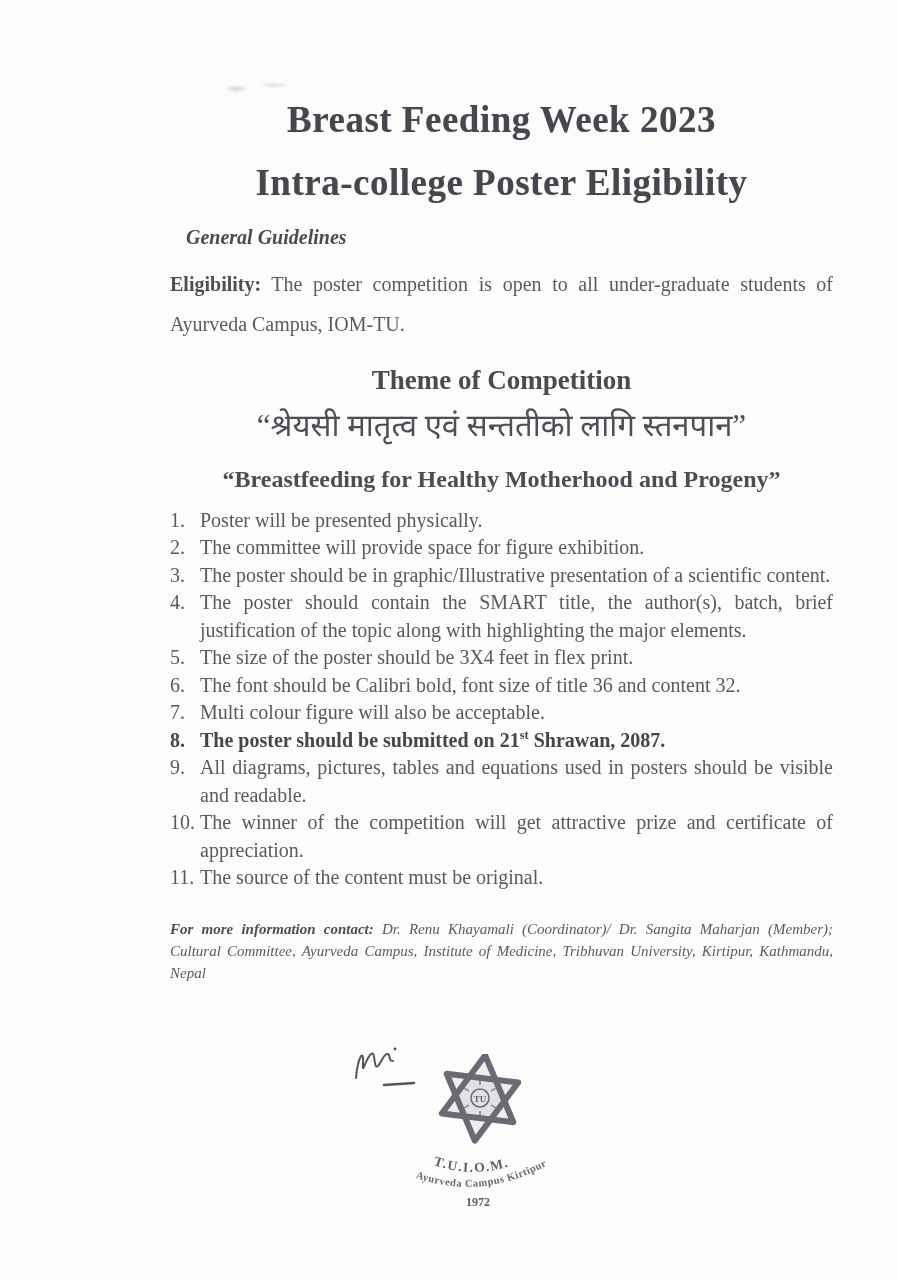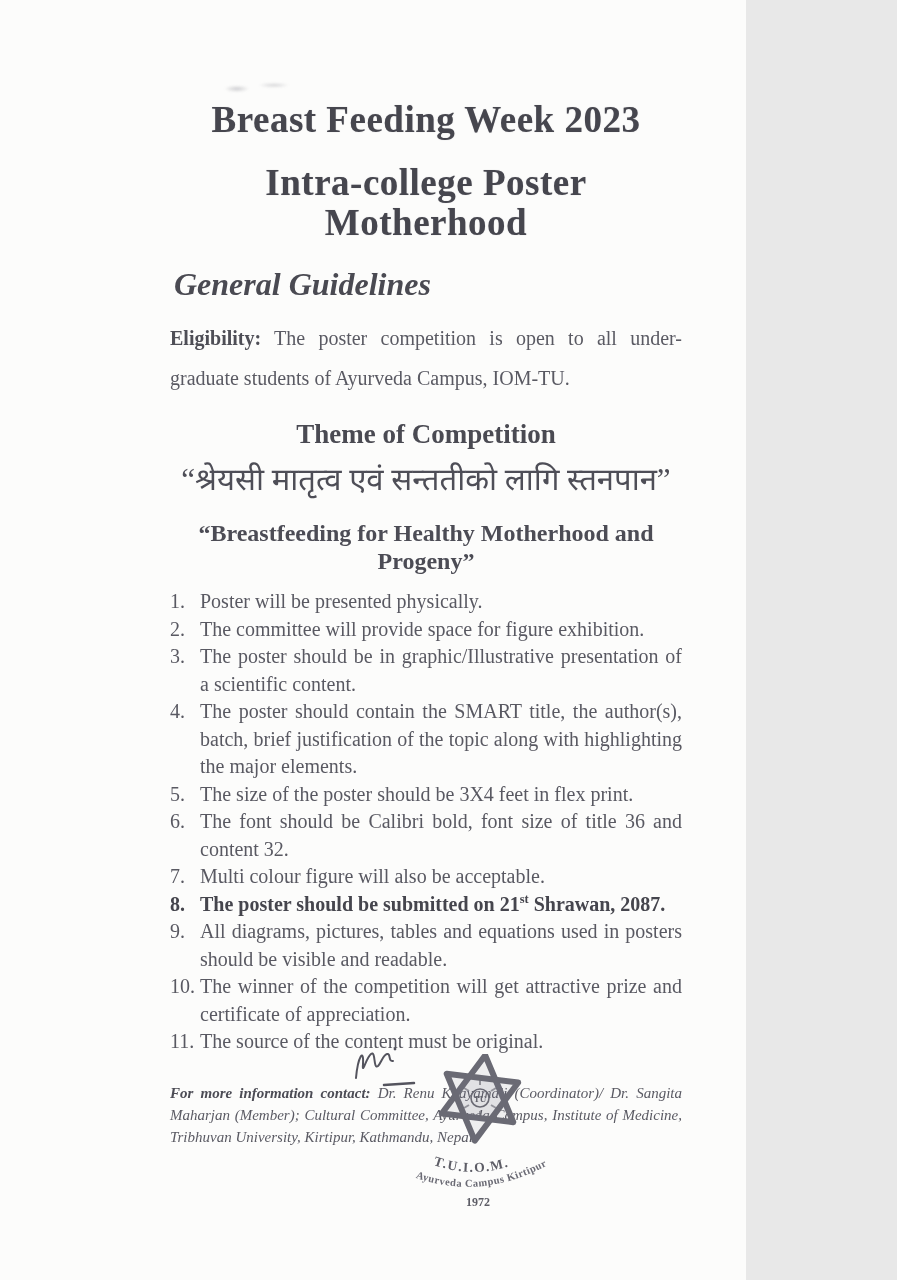--- a/index.html
+++ b/index.html
@@ -1,32 +1,32 @@
 <!DOCTYPE html>
 <html><head>
 <meta charset="utf-8">
 <style>
   html,body { margin:0; padding:0; background:#e8e8e8; }
   .page {
-    position:relative; width:746px; height:1280px;
+    position:relative; width:897px; height:1280px;
     background:#fcfcfb; overflow:hidden;
     font-family:"Liberation Serif", serif;
     color:#54545c;
     text-decoration:underline;
   }
   .content { position:absolute; left:170px; right:64px; top:0; }
 
   .t1 { margin:100px 0 0; font-size:37px; font-weight:bold; text-align:center;
         color:#46464e; letter-spacing:.5px; line-height:1.1;
         text-shadow:0 0 1px rgba(90,90,100,.35); }
   .t2 { margin:22px 0 0; font-size:37px; font-weight:bold; text-align:center;
         color:#46464e; letter-spacing:.5px; line-height:1.1;
         text-shadow:0 0 1px rgba(90,90,100,.35); }
 
-  .general { margin:23px 4px 0; font-size:32px; font-weight:bold; font-style:italic;
+  .general { margin:23px 16px 0; font-size:20px; font-weight:bold; font-style:italic;
              color:#4a4a52; line-height:1.1; }
 
   .eligibility { margin:16px 0 0; font-size:20px; line-height:40px;
                  text-align:justify; color:#5a5a63; }
   .eligibility .lbl { font-weight:bold; color:#4e4e56; }
 
   .theme-h { margin:22px 0 0; font-size:27px; font-weight:bold; text-align:center;
              color:#4a4a52; line-height:1.1; }
   .nepali  { margin:10px 0 0; font-size:31px; text-align:center; color:#4e4e57;
              font-family:"Liberation Serif","DejaVu Sans",serif; line-height:1.3; }
@@ -56,21 +56,21 @@
   .stamp     { position:absolute; left:392px; top:1054px; }
 </style>
 </head>
 <body>
 
 <div class="page">
   <div class="smudge"></div>
 
   <div class="content">
     <h1 class="t1">Breast Feeding Week 2023</h1>
-    <h1 class="t2">Intra-college Poster Motherhood</h1>
+    <h1 class="t2">Intra-college Poster Eligibility</h1>
 
     <h2 class="general">General Guidelines</h2>
 
     <p class="eligibility"><span class="lbl">Eligibility:</span><span> The poster competition is open to all under-graduate students of Ayurveda Campus, IOM-TU.</span></p>
 
     <h2 class="theme-h">Theme of Competition</h2>
     <div class="nepali">“श्रेयसी मातृत्व एवं सन्ततीको लागि स्तनपान”</div>
     <div class="theme-en">“Breastfeeding for Healthy Motherhood and Progeny”</div>
 
 

